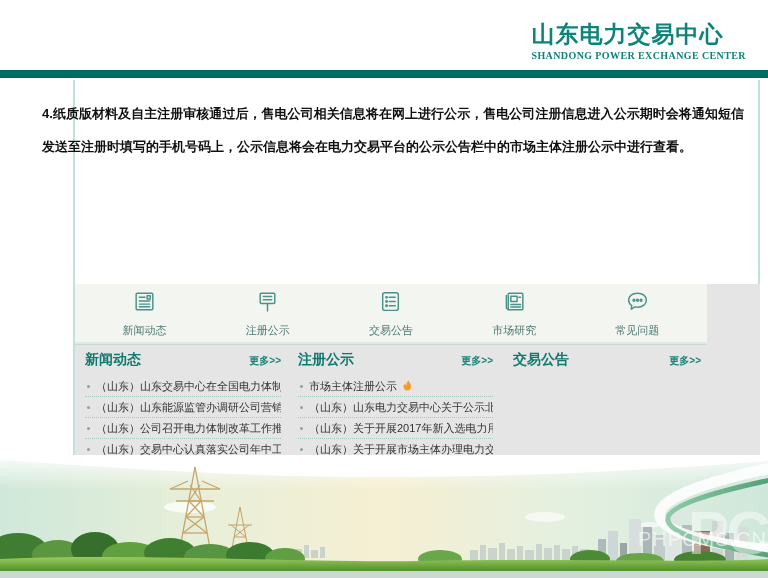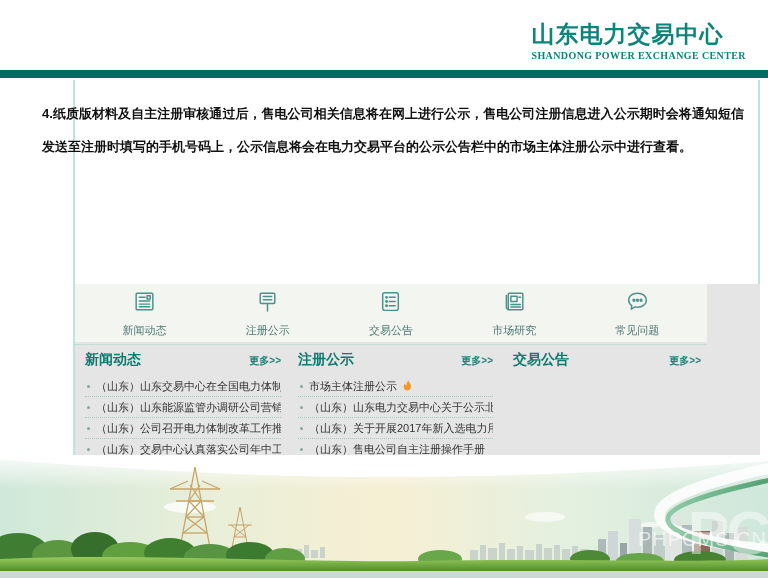--- a/index.html
+++ b/index.html
@@ -169,24 +169,20 @@
           <li>
               <span class="bullet"></span>
               <span>（山东）山东电力交易中心关于公示北京电力交易中</span>
             </li>
           <li>
               <span class="bullet"></span>
               <span>（山东）关于开展2017年新入选电力用户进行电力交</span>
             </li>
           <li>
               <span class="bullet"></span>
-              <span>（山东）售电公司自主注册操作手册</span>
-            </li>
-          <li>
-              <span class="bullet"></span>
               <span>（山东）关于开展市场主体办理电力交易平台CFCA</span>
             </li>
         </ul>
       </div>
 
       <div class="col col3">
         <div class="col-head">
           <span class="col-title">交易公告</span>
           <a class="more">更多&gt;&gt;</a>
         </div>

